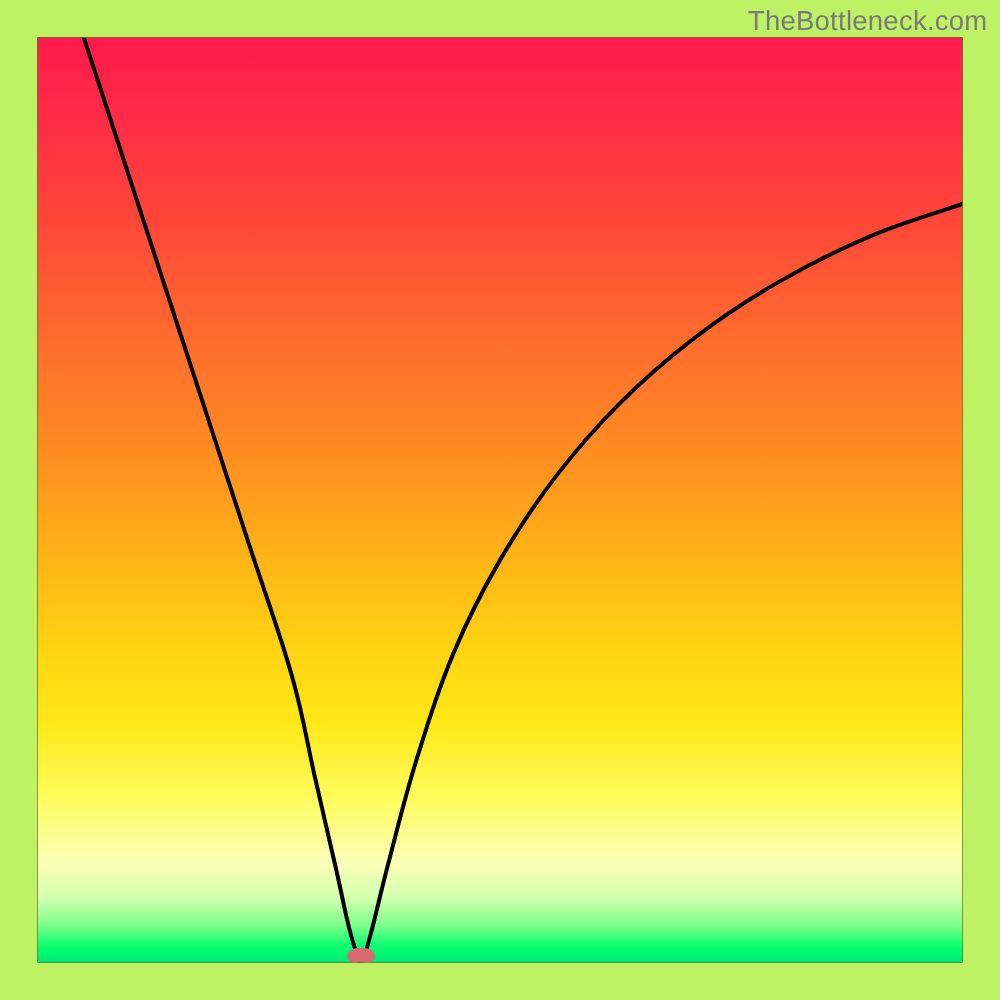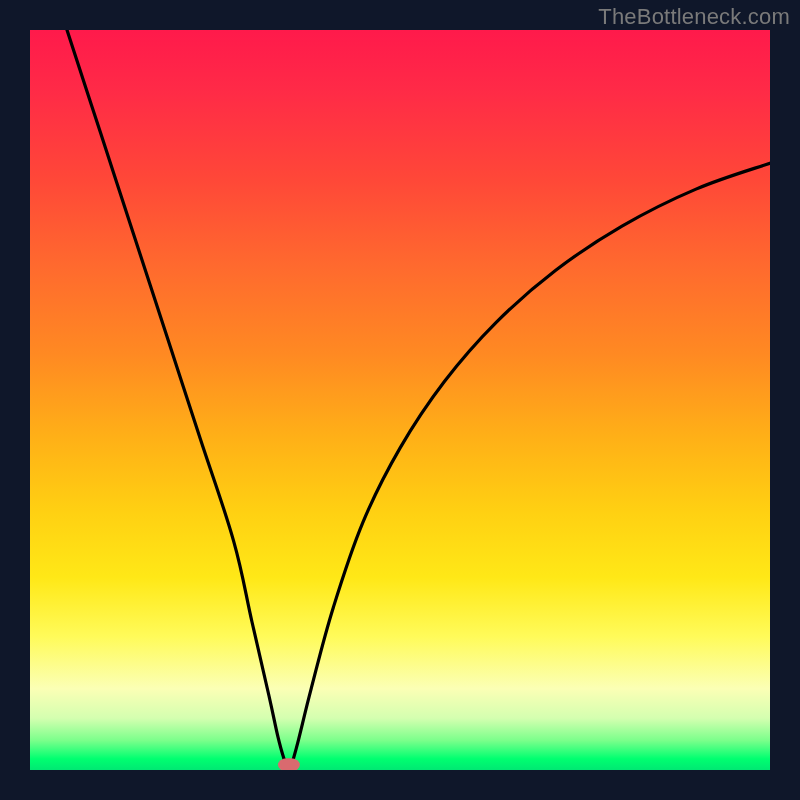--- a/index.html
+++ b/index.html
@@ -7,21 +7,21 @@
     padding: 0;
     width: 800px;
     height: 800px;
     background: #000;
     font-family: Arial, Helvetica, sans-serif;
   }
   .frame {
     position: relative;
     width: 800px;
     height: 800px;
-    background: #0f172a;
+    background: #bef264;
   }
   .watermark {
     position: absolute;
     top: 4px;
     right: 10px;
     color: #7a7a7a;
     font-size: 22px;
     font-weight: 500;
     letter-spacing: 0.2px;
     z-index: 50;

